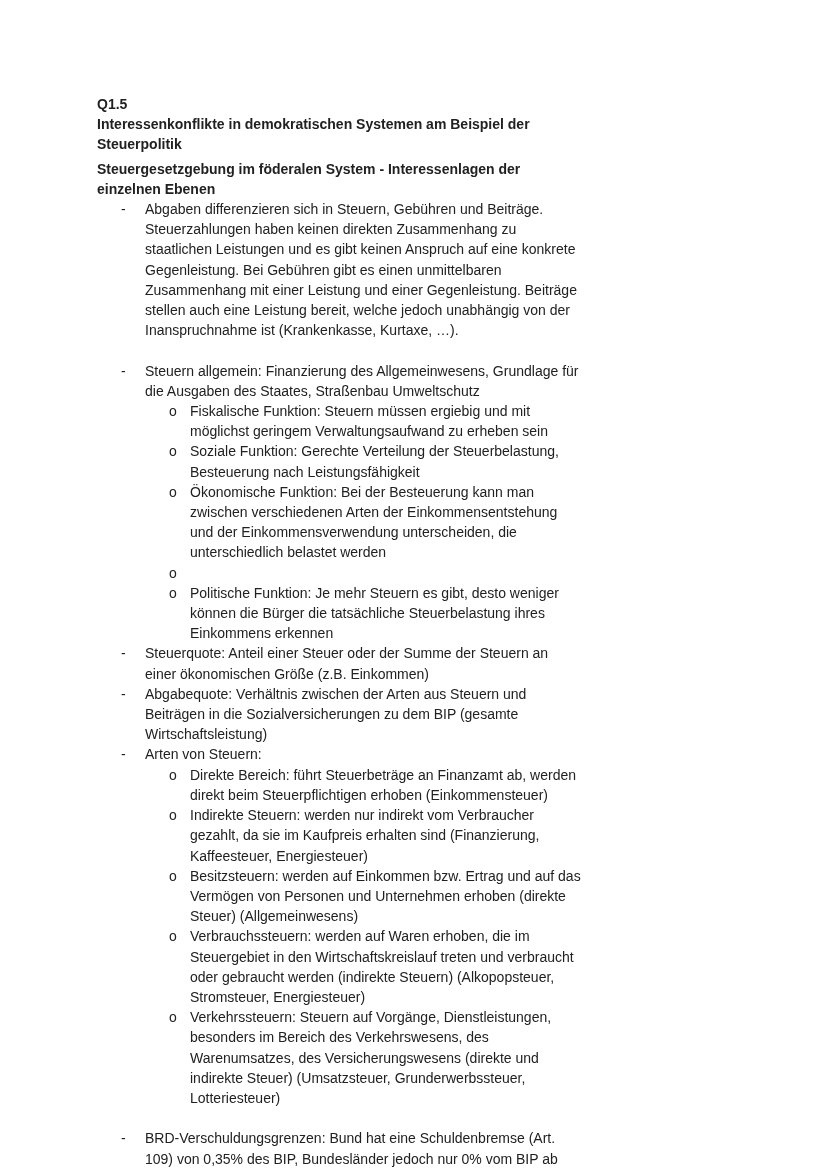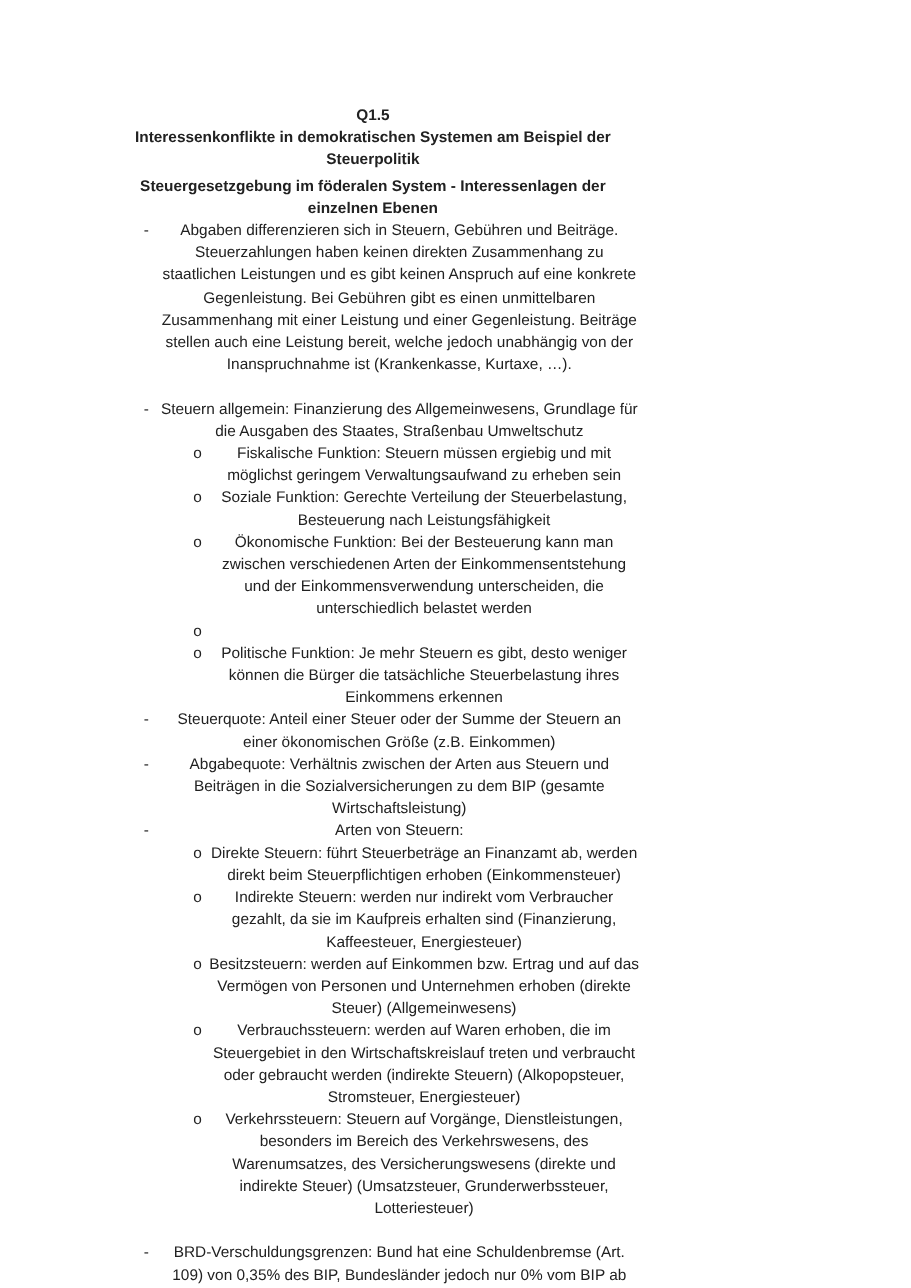--- a/index.html
+++ b/index.html
@@ -10,21 +10,20 @@
   .page {
     position: relative;
     width: 672px;
     height: 1171px;
     background: #ffffff;
     overflow: hidden;
     font-family: "Liberation Sans", sans-serif;
     font-size: 14px;
     line-height: 20.2px;
     color: #212121;
-    text-align: center;
   }
   .doc {
     padding: 94px 91px 0 97px;
   }
   .h-line {
     font-weight: 700;
   }
   .section-heading {
     margin-top: 4px;
   }
@@ -91,21 +90,21 @@
         <div class="item level1">
           <span class="marker">-</span>
           <span class="text">Abgabequote: Verhältnis zwischen der Arten aus Steuern und Beiträgen in die Sozialversicherungen zu dem BIP (gesamte Wirtschaftsleistung)</span>
         </div>
         <div class="item level1">
           <span class="marker">-</span>
           <span class="text">Arten von Steuern:</span>
         </div>
         <div class="item level2">
           <span class="marker">o</span>
-          <span class="text">Direkte Steuern: führt Steuerbeträge an Finanzamt ab, werden direkt beim Steuerpflichtigen erhoben (Einkommensteuer)</span>
+          <span class="text">Direkte Bereich: führt Steuerbeträge an Finanzamt ab, werden direkt beim Steuerpflichtigen erhoben (Einkommensteuer)</span>
         </div>
         <div class="item level2">
           <span class="marker">o</span>
           <span class="text">Indirekte Steuern: werden nur indirekt vom Verbraucher gezahlt, da sie im Kaufpreis erhalten sind (Finanzierung, Kaffeesteuer, Energiesteuer)</span>
         </div>
         <div class="item level2">
           <span class="marker">o</span>
           <span class="text">Besitzsteuern: werden auf Einkommen bzw. Ertrag und auf das Vermögen von Personen und Unternehmen erhoben (direkte Steuer) (Allgemeinwesens)</span>
         </div>
         <div class="item level2">

